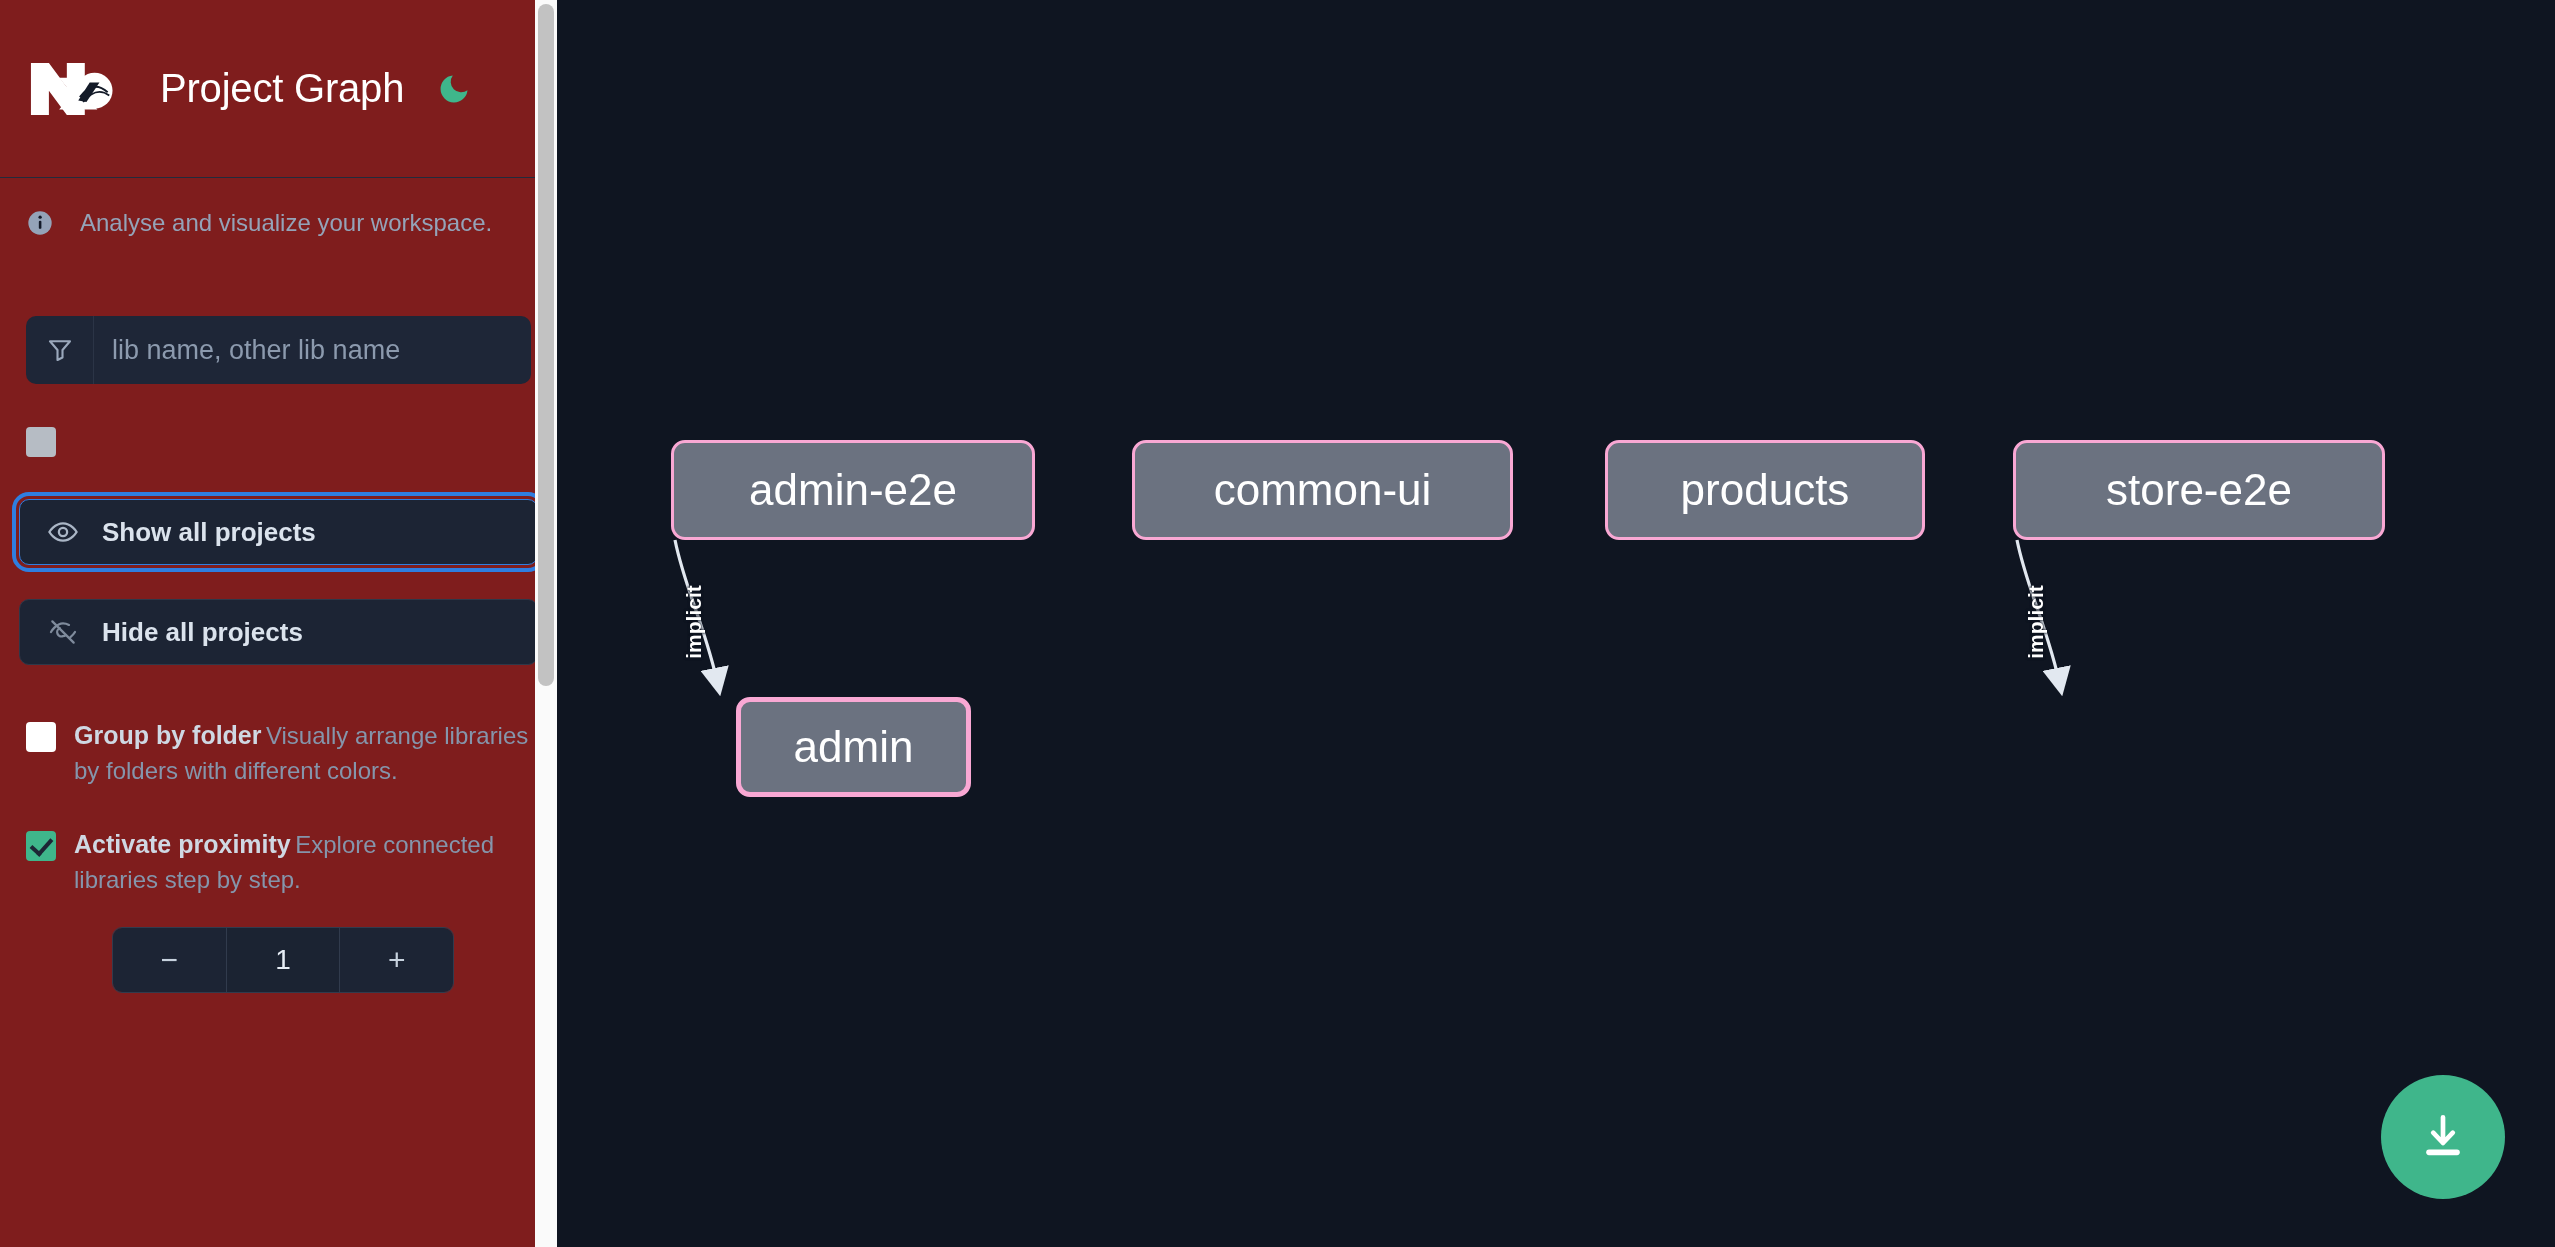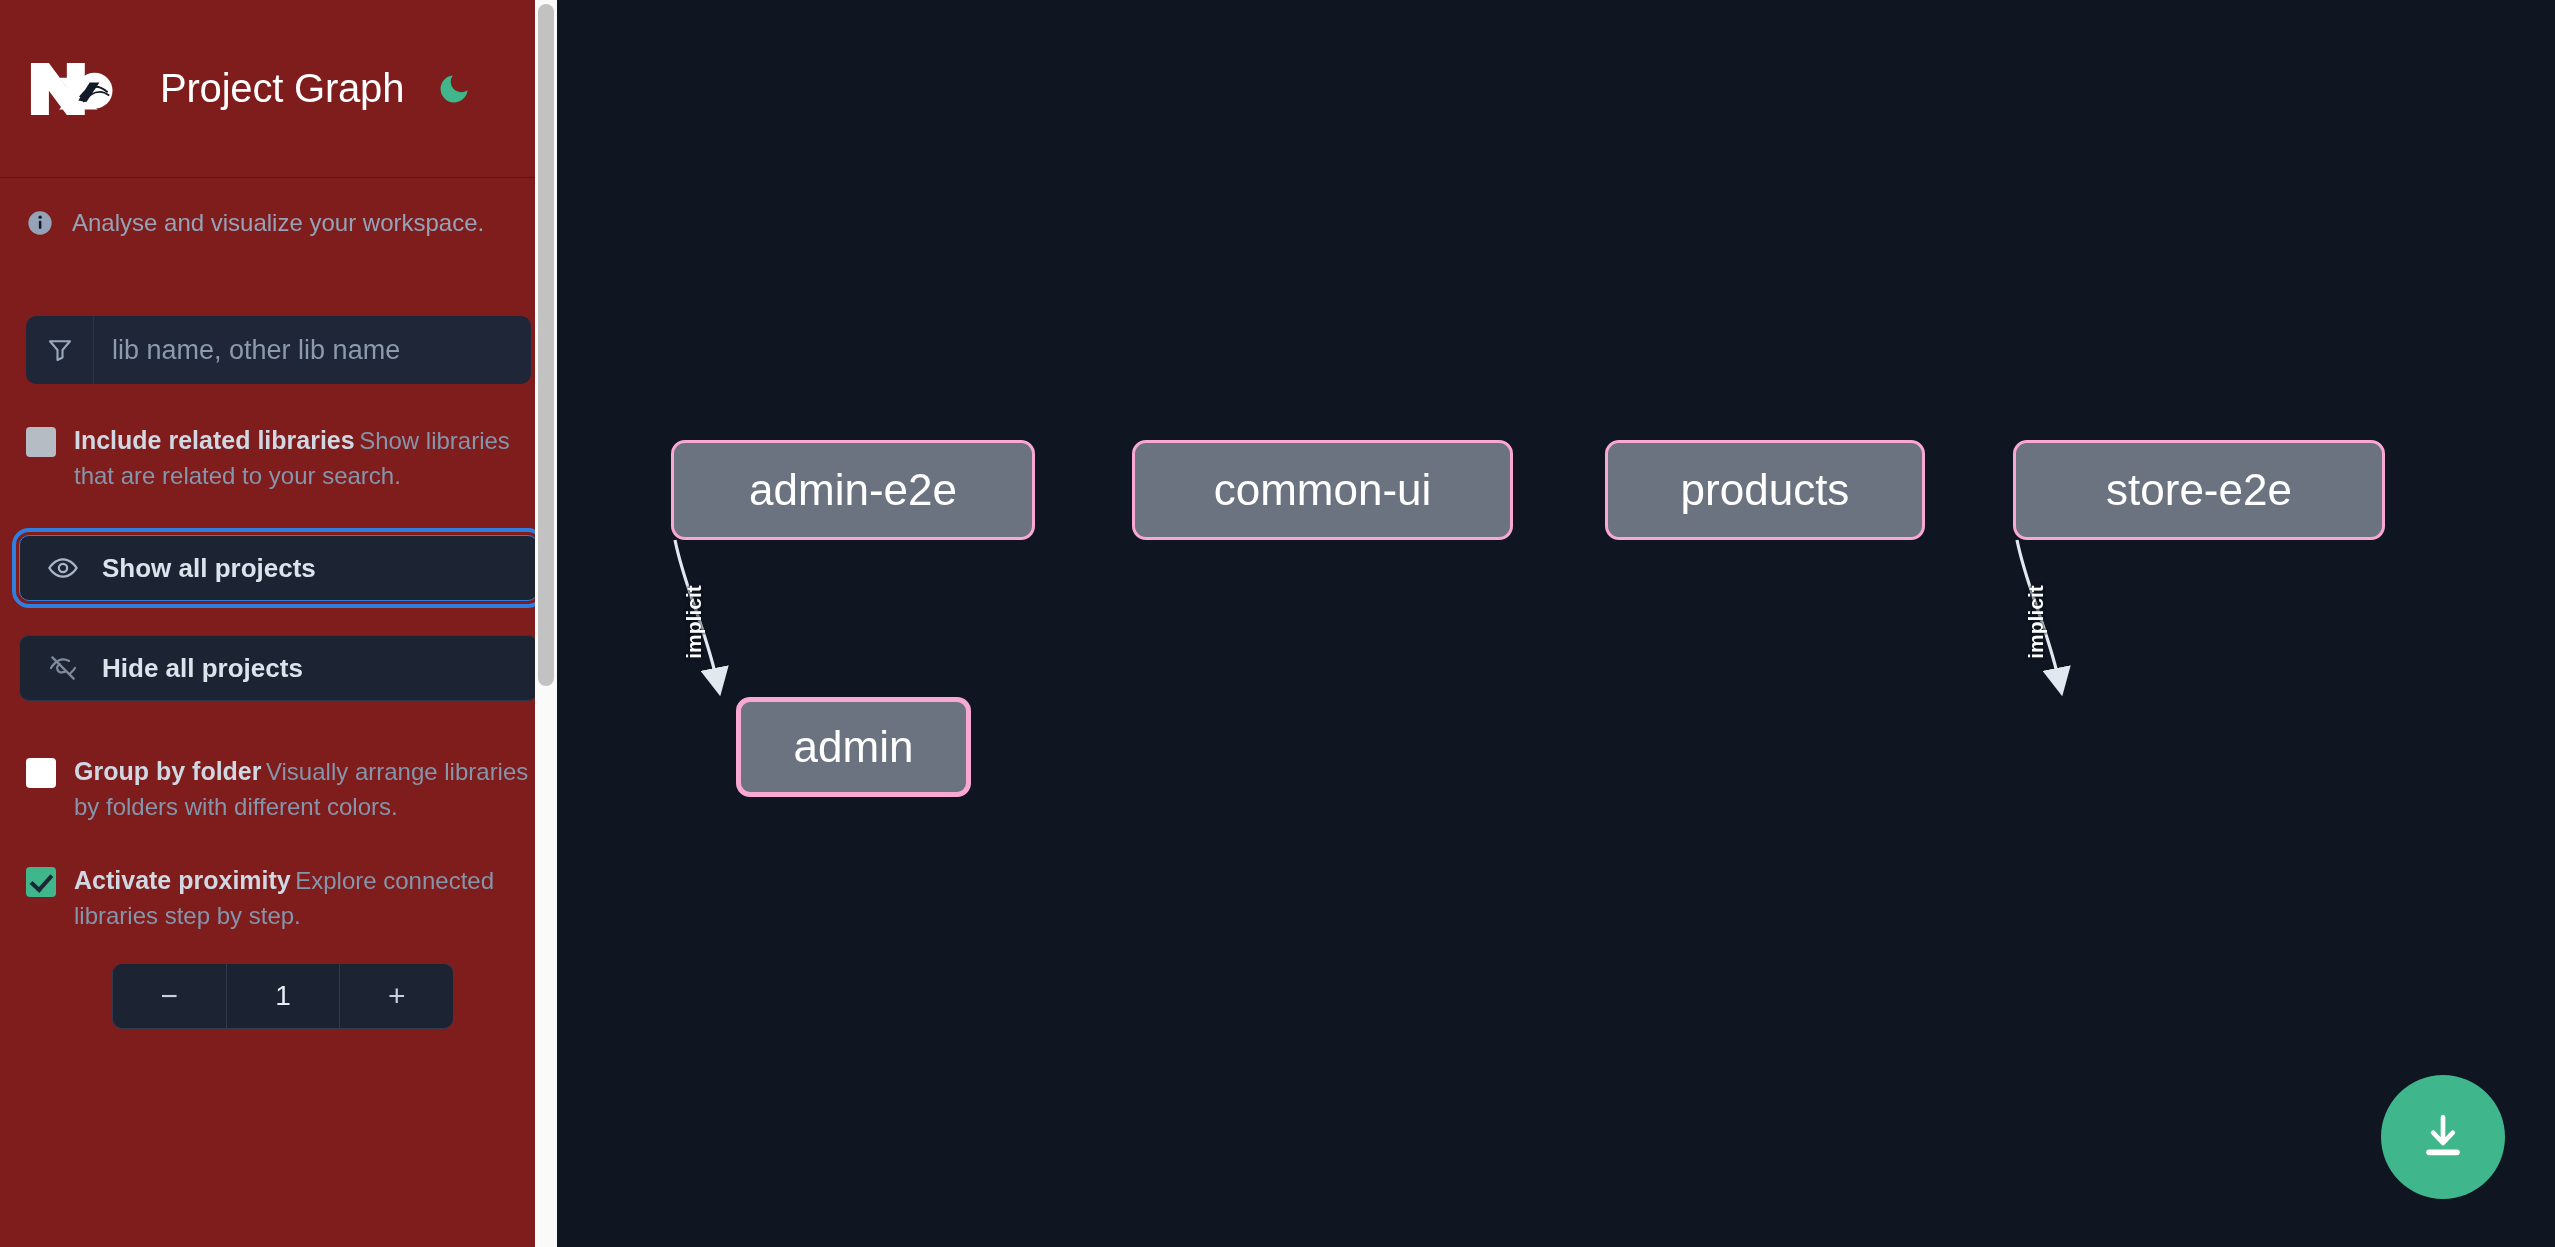--- a/index.html
+++ b/index.html
@@ -43,21 +43,21 @@
     cursor: pointer;
   }
 
   .tagline-row {
     display: flex; align-items: center;
     padding: 0 26px;
     height: 90px;
   }
   .info-icon { width: 28px; height: 28px; flex: 0 0 28px; }
   .tagline-text {
-    margin-left: 18px;
+    margin-left: 26px;
     color: #94a3b8;
     font-size: 24px;
   }
 
   .search-wrap {
     margin: 48px 26px 0 26px;
     height: 68px;
     display: flex;
     background: #1e2637;
     border-radius: 10px;
@@ -276,24 +276,20 @@
           <svg width="30" height="30" viewBox="0 0 24 24">
             <path d="M4 5h16l-6 7v6l-4 2v-8z" fill="none" stroke="#9aa8bc" stroke-width="1.7" stroke-linejoin="round"></path>
           </svg>
         </span>
         <input class="search-input" type="text" placeholder="lib name, other lib name" style="">
       </div>
 
       
       <div class="opt-row">
         <span class="cb disabled"></span>
-        <span class="opt-text">
-          <span class="opt-title">Include related libraries</span>
-          <span class="opt-desc">Show libraries that are related to your search.</span>
-        </span>
       </div>
 
       <div class="btn-stack">
         <button class="big-btn focused">
           <span class="bicon">
             <svg width="32" height="32" viewBox="0 0 24 24">
               <path d="M1.8 12s3.8-6.5 10.2-6.5S22.2 12 22.2 12 18.4 18.5 12 18.5 1.8 12 1.8 12z" fill="none" stroke="#aab6c6" stroke-width="1.7"></path>
               <circle cx="12" cy="12" r="3.1" fill="none" stroke="#aab6c6" stroke-width="1.7"></circle>
             </svg>
           </span>

